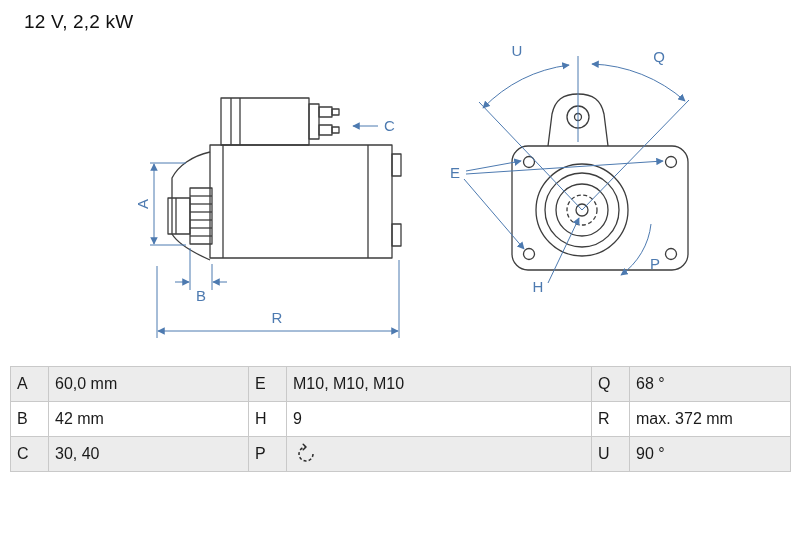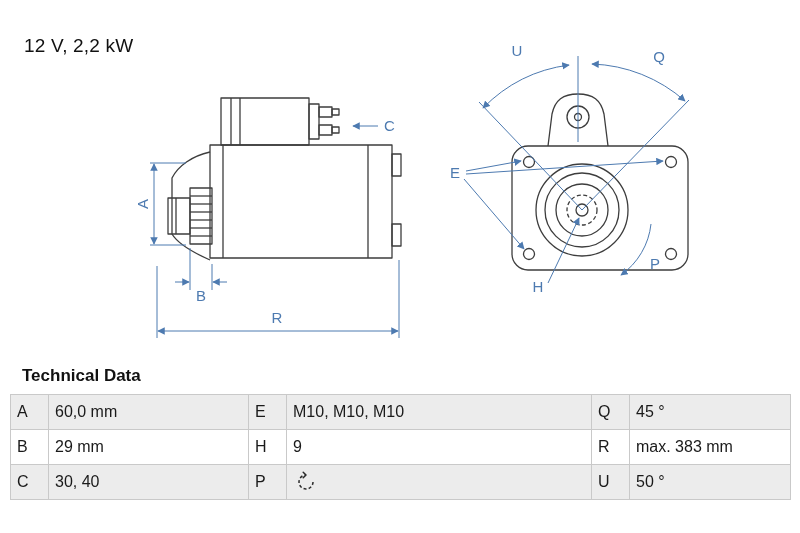--- a/index.html
+++ b/index.html
@@ -8,21 +8,20 @@
     background:#ffffff;
     font-family:"Liberation Sans", sans-serif;
     position:relative;
     overflow:hidden;
   }
   .page { position:absolute; inset:0; background:#fff; }
   .title {
     position:absolute; left:24px; top:11px;
     font-size:19px; font-weight:500; color:#111;
     letter-spacing:0.2px;
-    margin-top:24px;
   }
   .drawing-svg { position:absolute; left:0; top:38px; }
   .dim-label { font-family:"Liberation Sans", sans-serif; font-size:15px; }
   .tech { position:absolute; left:10px; top:366px; width:780px; }
   .tech-heading {
     font-size:17px; font-weight:bold; color:#111;
     padding-left:12px; margin-bottom:8px;
   }
   table.tech-table {
     width:780px; border-collapse:collapse; table-layout:fixed;
@@ -147,57 +146,56 @@
       <text x="277" y="285" text-anchor="middle">R</text>
       <text x="517" y="18" text-anchor="middle">U</text>
       <text x="659" y="24" text-anchor="middle">Q</text>
       <text x="455" y="140" text-anchor="middle">E</text>
       <text x="538" y="254" text-anchor="middle">H</text>
       <text x="655" y="231" text-anchor="middle">P</text>
     </g>
   </svg>
 
   <div class="tech">
-    <div class="tech-heading">Technical Data</div>
     <table class="tech-table">
       <colgroup>
         <col style="width:38px">
           <col style="width:200px">
         <col style="width:38px">
           <col style="width:305px">
         <col style="width:38px">
           <col style="width:161px">
       </colgroup>
       <tbody>
         <tr>
           <td class="k">A</td>
           <td class="v">60,0 mm</td>
           <td class="k">E</td>
           <td class="v">M10, M10, M10</td>
           <td class="k">Q</td>
-          <td class="v">45 °</td>
+          <td class="v">68 °</td>
         </tr>
         <tr>
           <td class="k">B</td>
-          <td class="v">29 mm</td>
+          <td class="v">42 mm</td>
           <td class="k">H</td>
           <td class="v">9</td>
           <td class="k">R</td>
-          <td class="v">max. 383 mm</td>
+          <td class="v">max. 372 mm</td>
         </tr>
         <tr>
           <td class="k">C</td>
           <td class="v">30, 40</td>
           <td class="k">P</td>
           <td class="v p-cell">
             <svg width="22" height="22" viewBox="0 0 22 22">
               <path d="M18,11 A7,7 0 1 1 11,4" fill="none" stroke="#2a2a2a" stroke-width="1.5" stroke-dasharray="3 2.2"></path>
               <path d="M8.2,1.2 L11,4 L8.2,6.8" fill="none" stroke="#2a2a2a" stroke-width="1.5" stroke-linecap="round" stroke-linejoin="round"></path>
             </svg>
           </td>
           <td class="k">U</td>
-          <td class="v">50 °</td>
+          <td class="v">90 °</td>
         </tr>
       </tbody>
     </table>
   </div>
 
 </div>
 
 </body></html>

